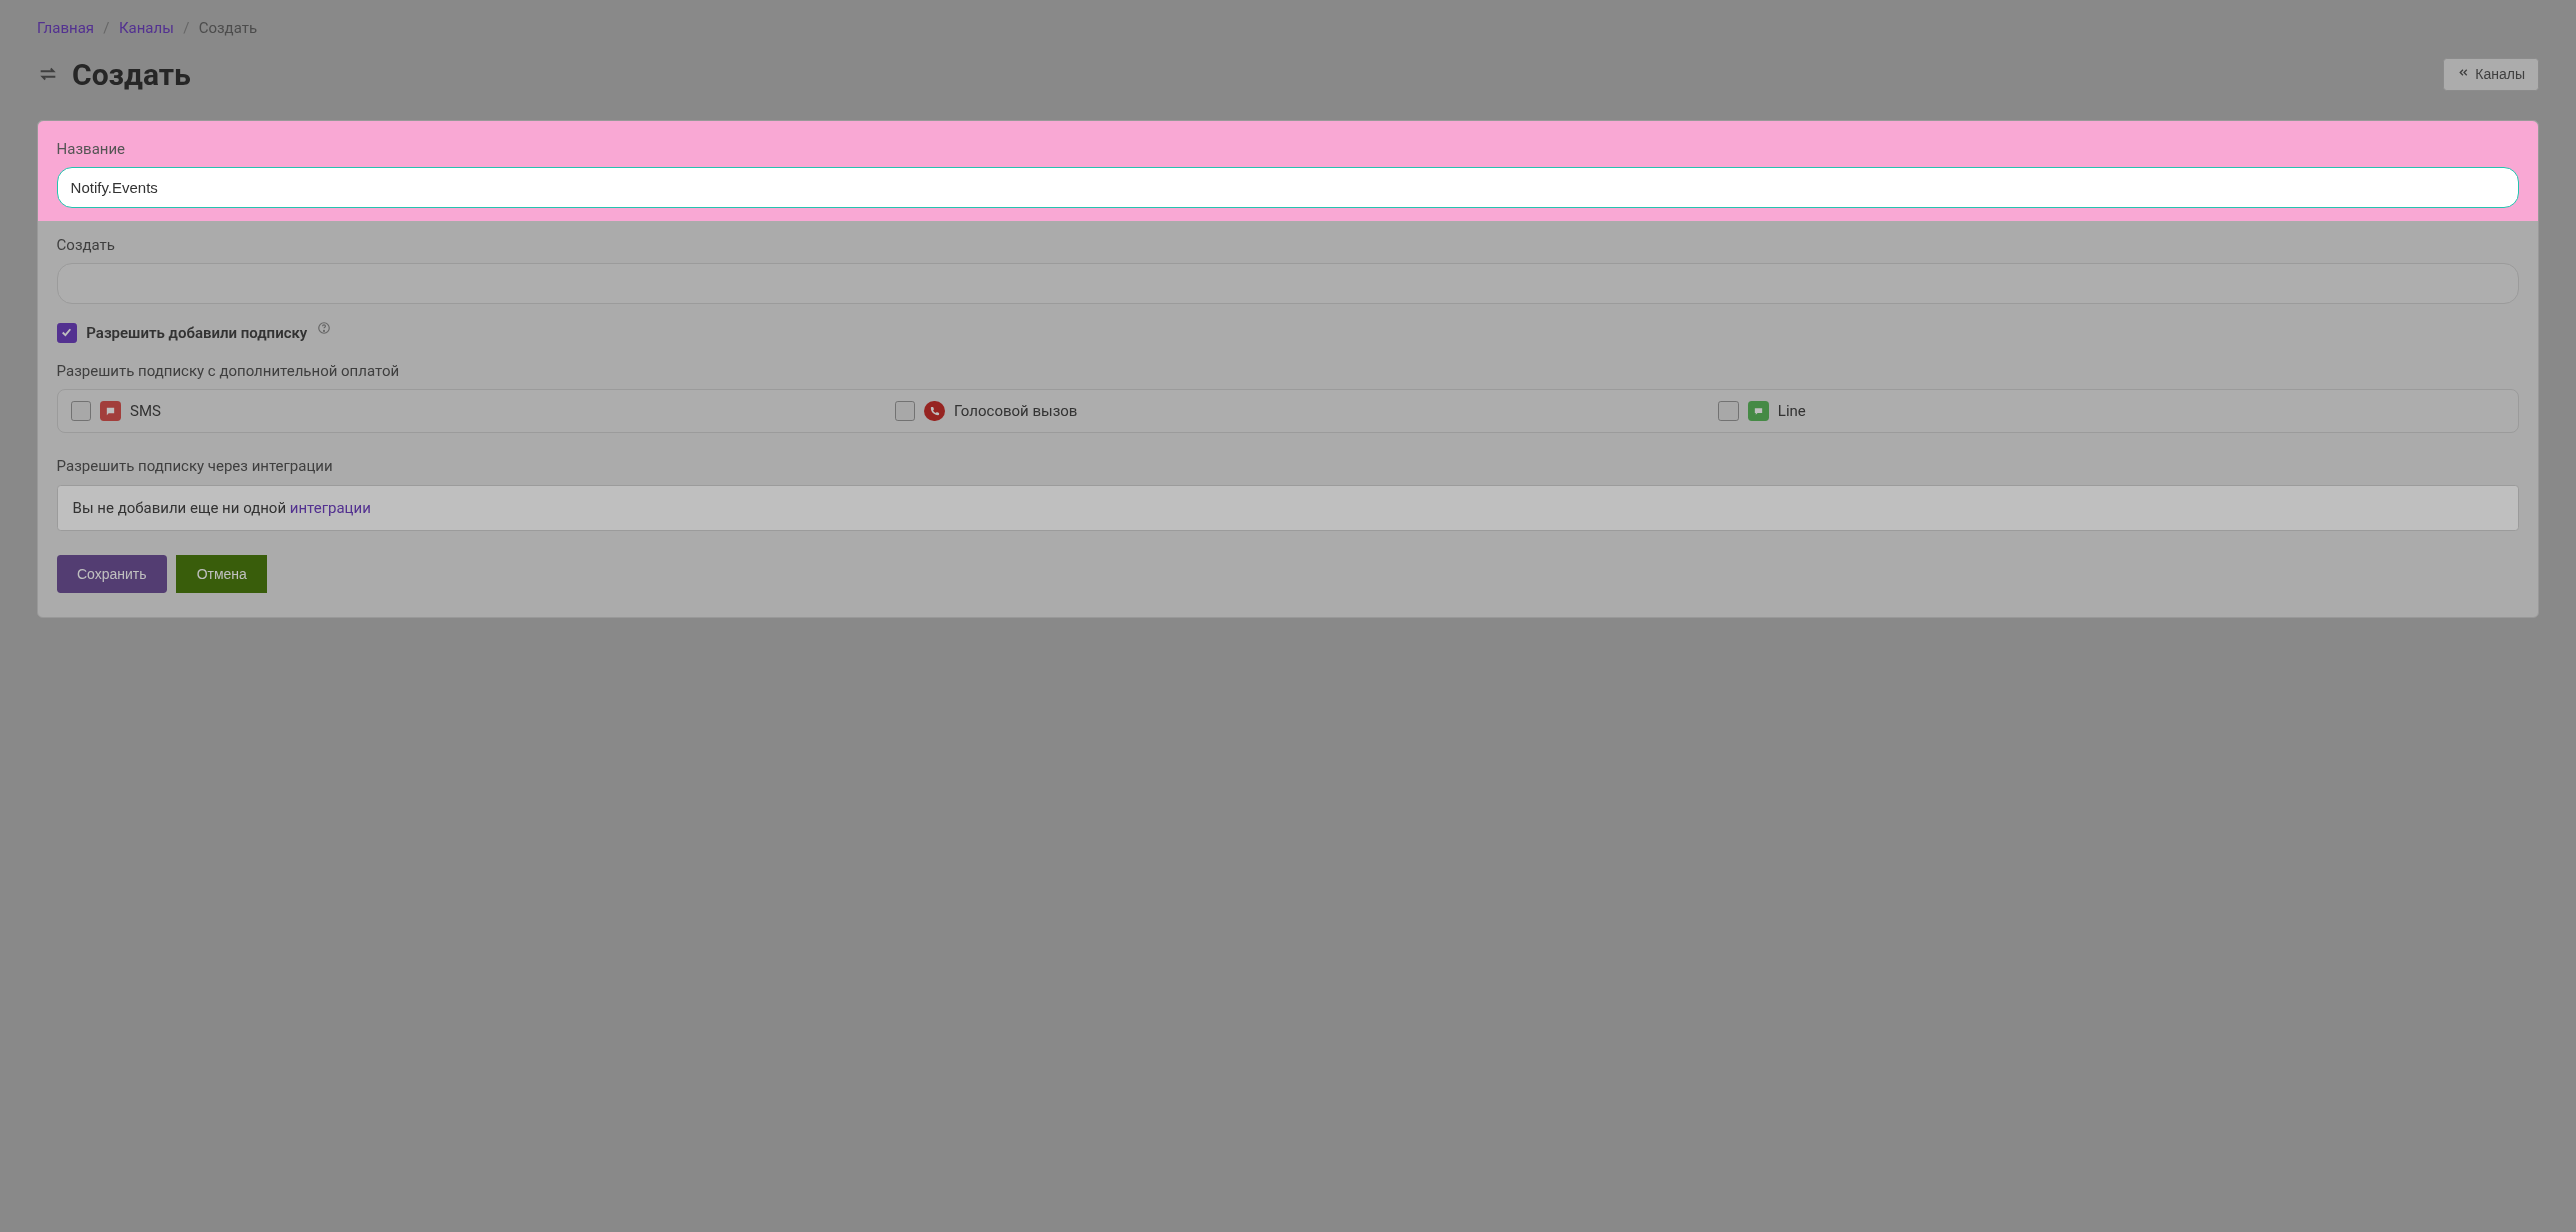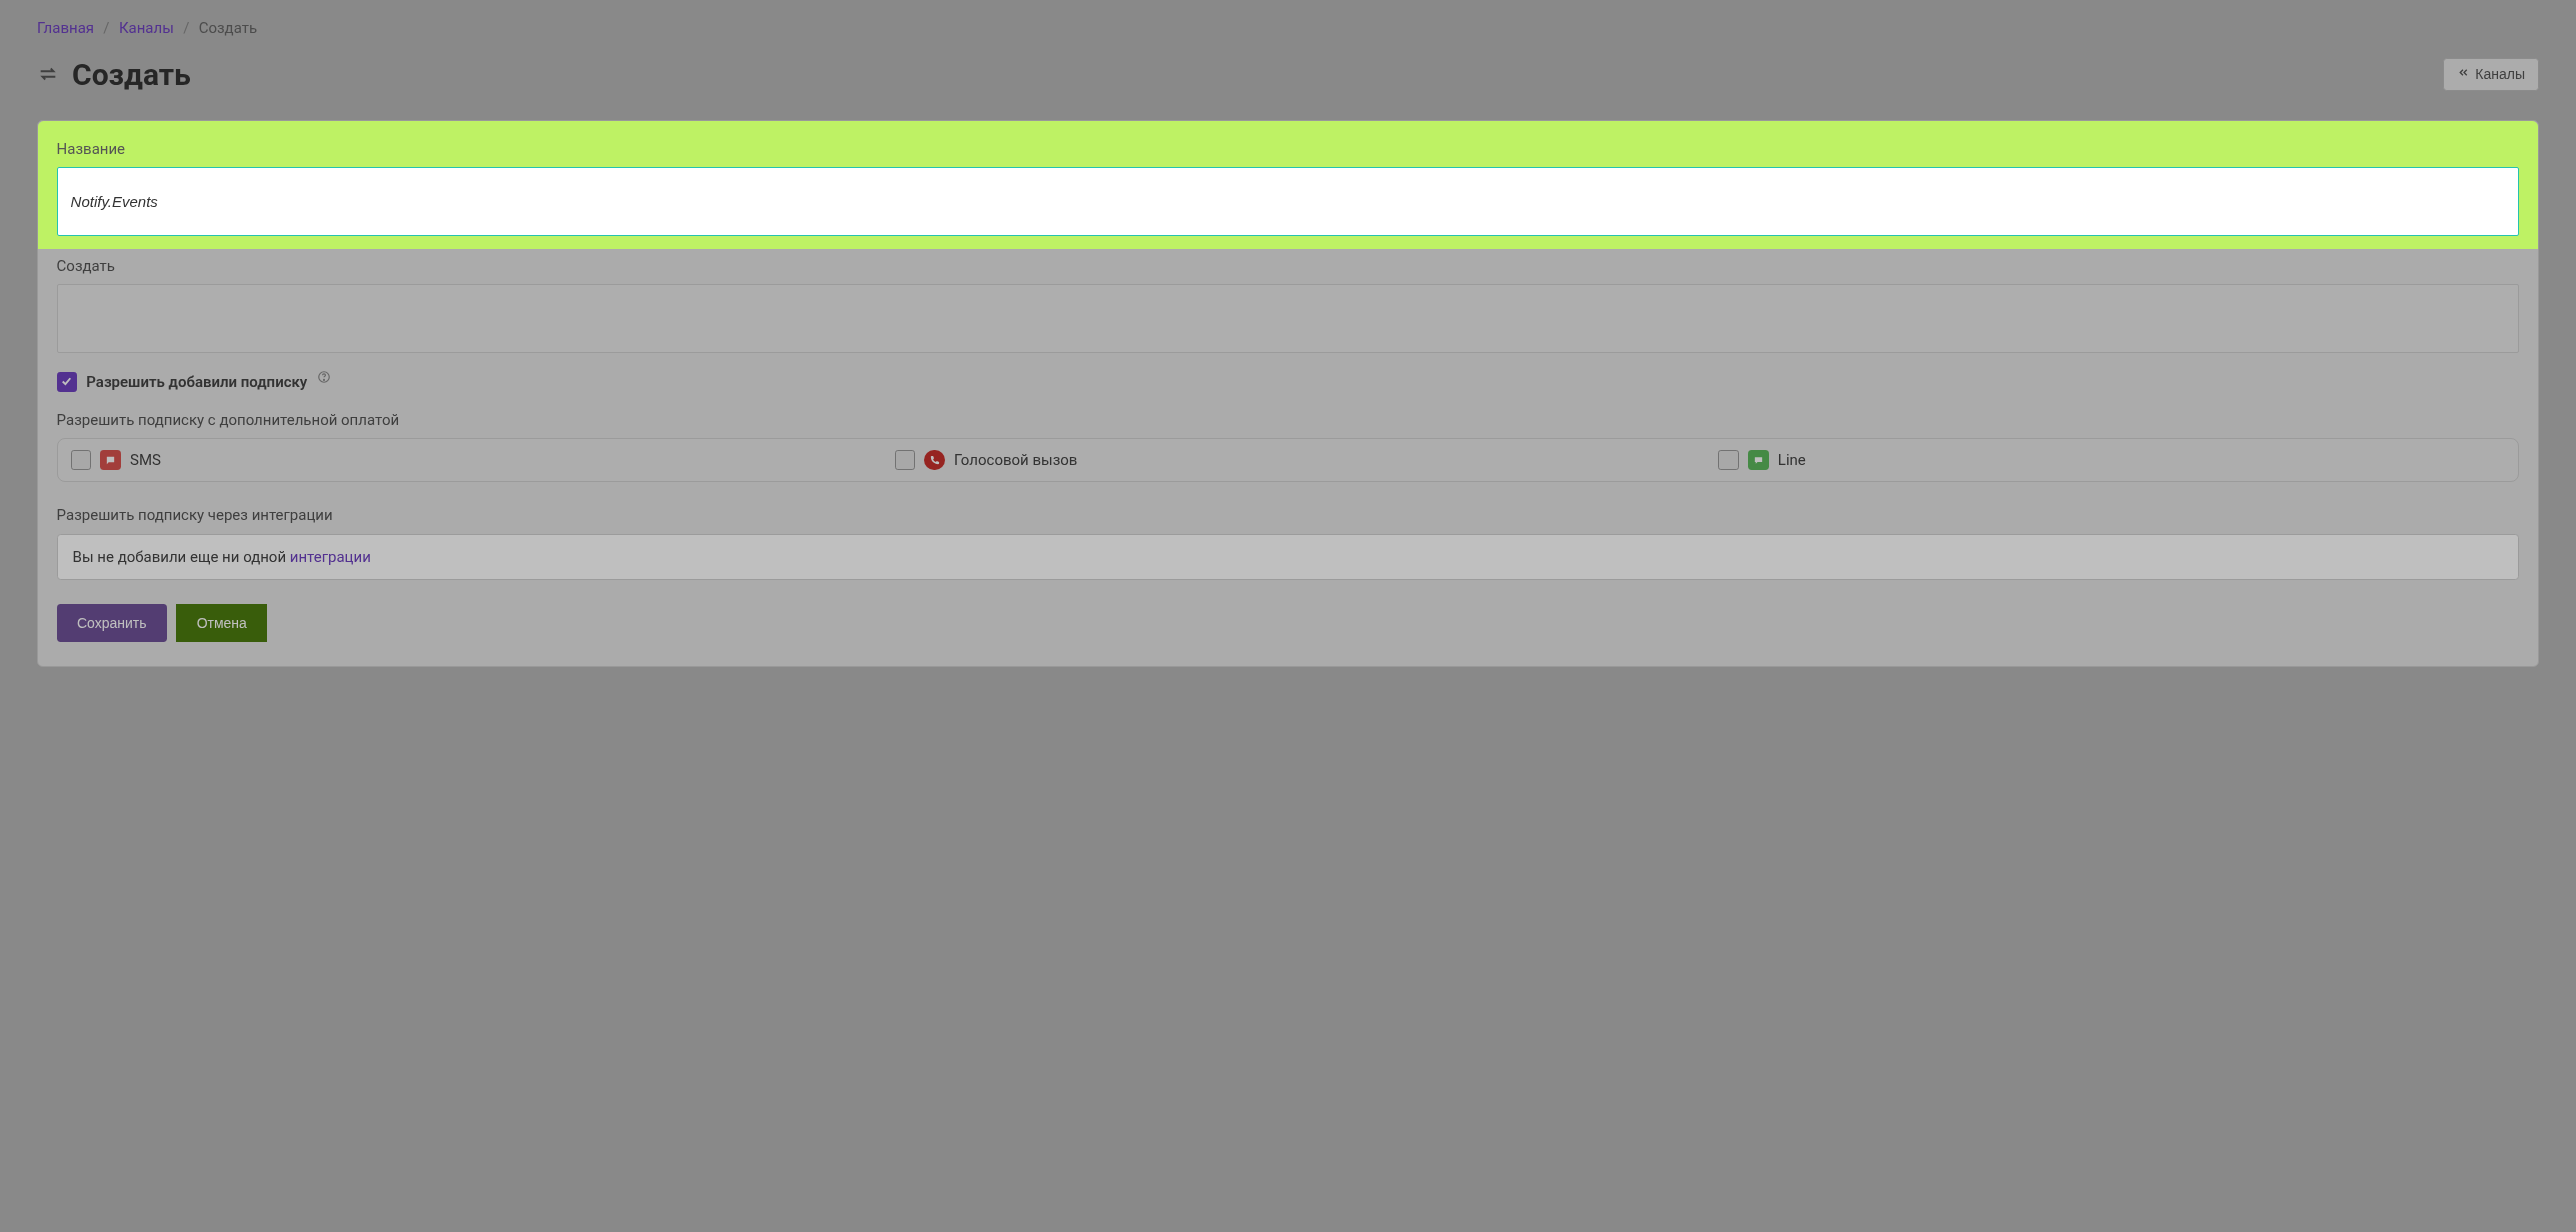--- a/index.html
+++ b/index.html
@@ -71,32 +71,31 @@
   }
   .form-group { margin-bottom: 18.6px; }
   .form-label {
     display: block;
     font-size: 15px;
     color: #555;
     margin-bottom: 9.3px;
   }
   .form-control {
     width: 100%;
-    padding: 25px 13px;
+    padding: 11px 13px;
     font-size: 15px;
     border: 0.9px solid #cfcfcf;
-    border-radius: 2px;
+    border-radius: 15px;
     background: #e9e9e9;
     color: #333;
-    font-style: italic;
   }
   
   .highlight-section {
-    background: #bef264;
-    margin: -18.6px -18.6px 8px -18.6px;
+    background: #f9a8d4;
+    margin: -18.6px -18.6px 15px -18.6px;
     padding: 18.6px 18.6px 13px 18.6px;
     position: relative;
     z-index: 20;
     border-top-left-radius: 5.6px;
     border-top-right-radius: 5.6px;
   }
   .highlight-section .form-control {
     border: 0.9px solid #24c3af;
     background: #fff;
   }

